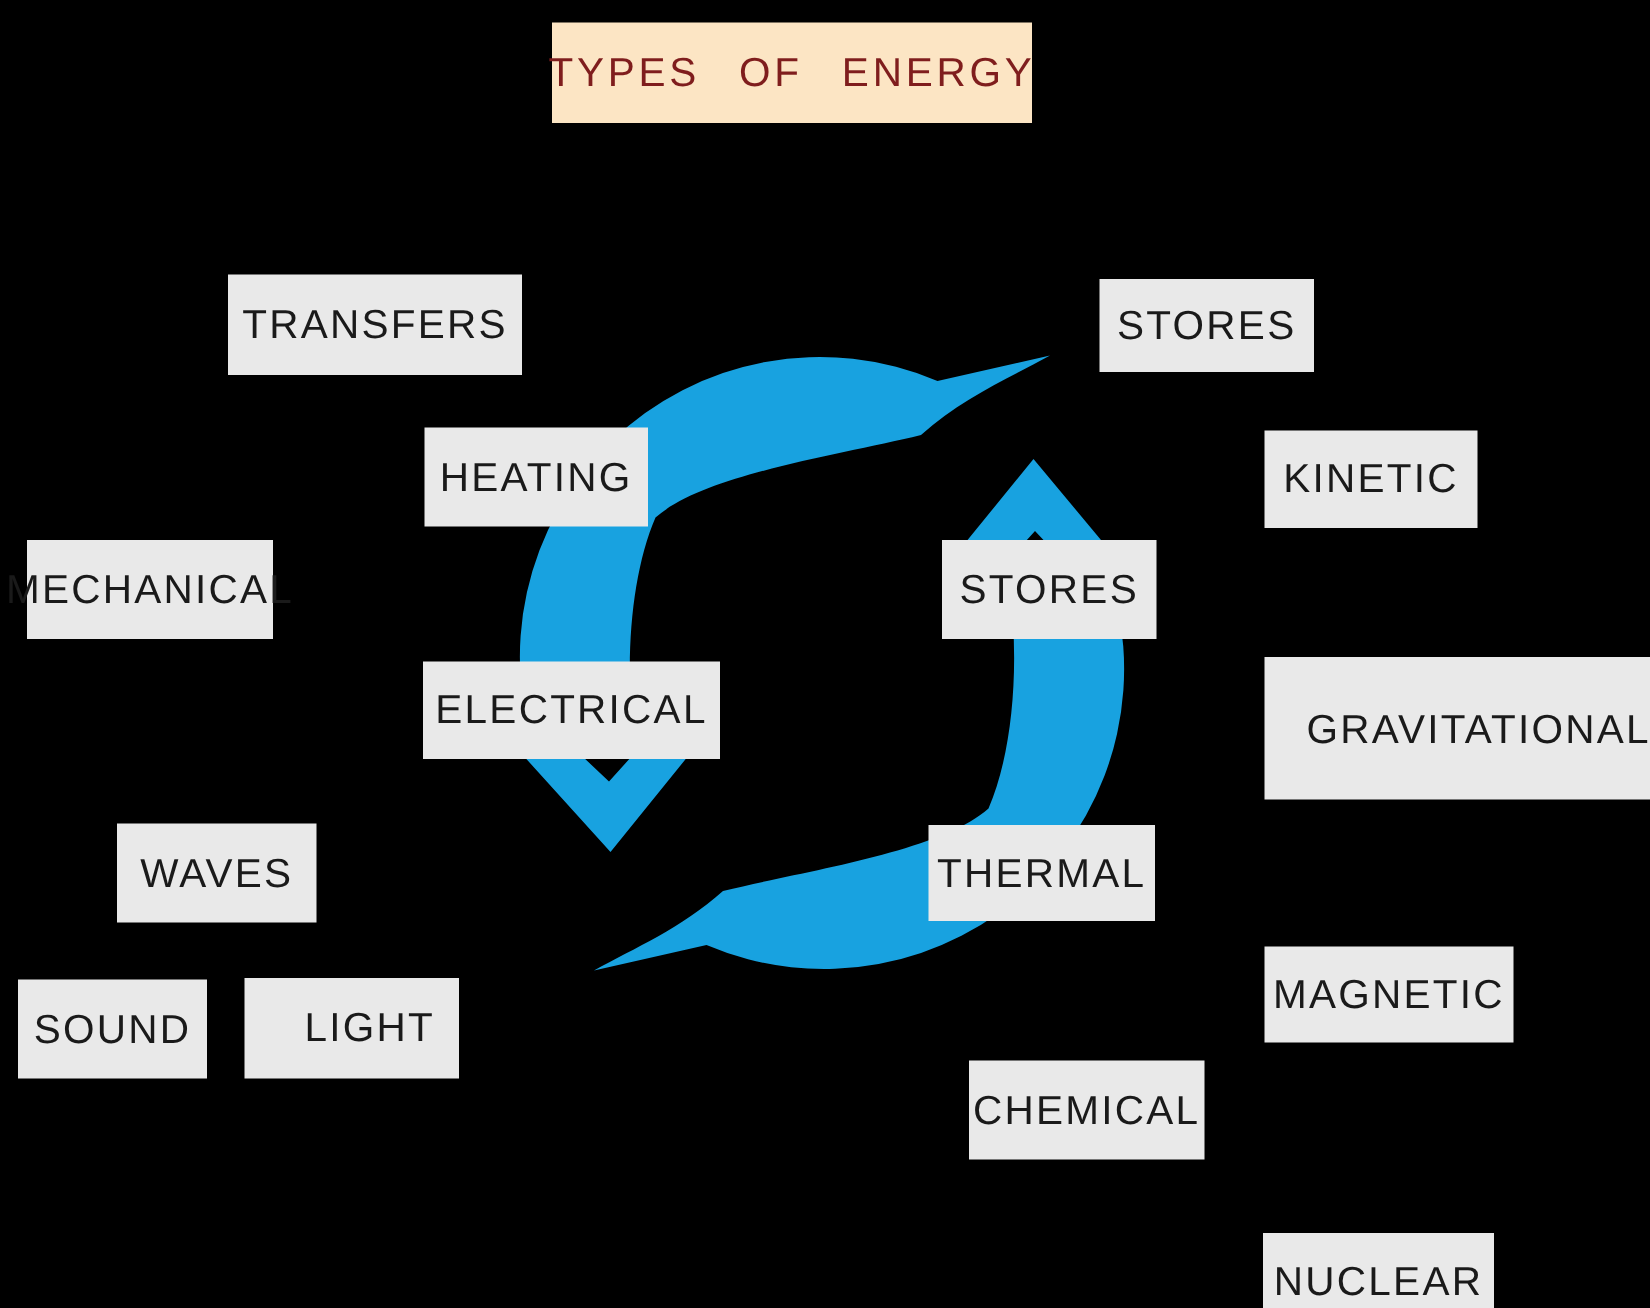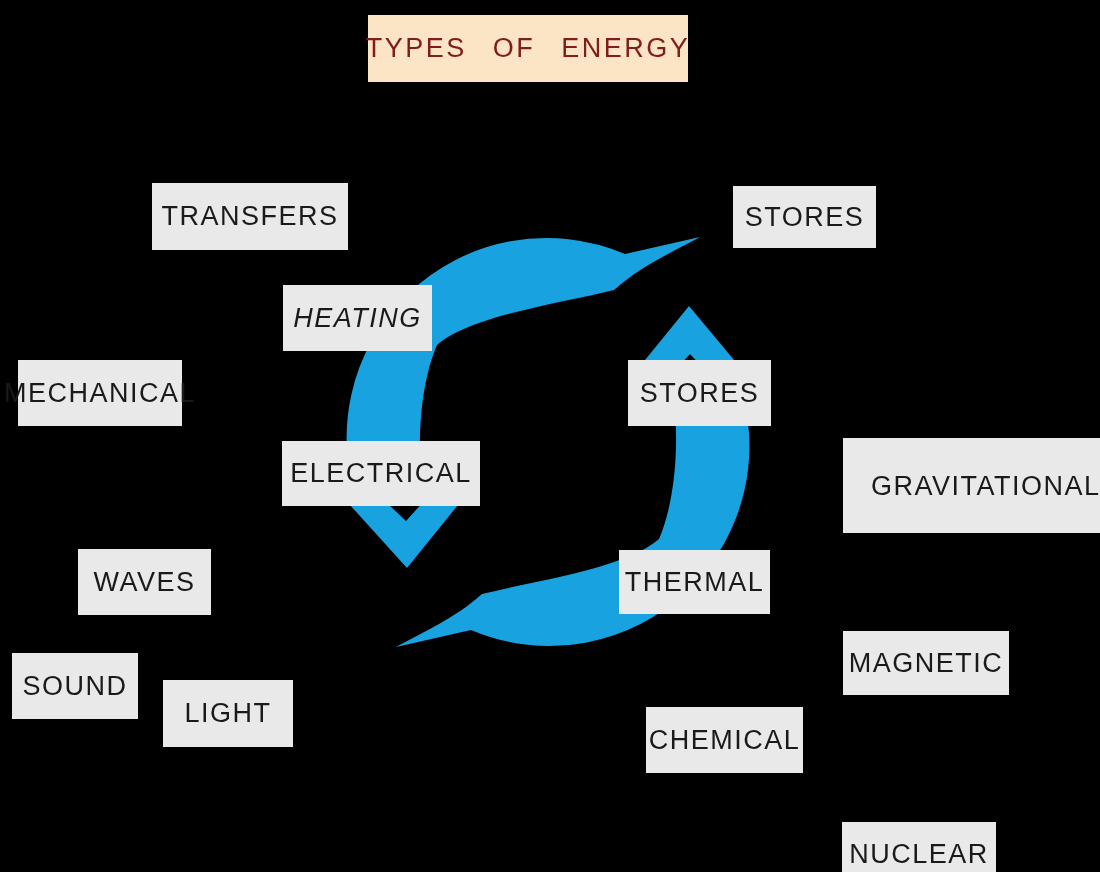--- a/index.html
+++ b/index.html
@@ -28,31 +28,31 @@
     white-space:nowrap;
   }
   .two-line{
     flex-direction:column;align-items:flex-start;justify-content:center;
     padding-left:28px;line-height:40px;
   }
   
   .b-title      {left:368px;top:15px; width:320px;height:67px;}
   .b-transfers  {left:152px;top:183px;width:196px;height:67px;}
   .b-stores     {left:733px;top:186px;width:143px;height:62px;}
-  .b-heating    {left:283px;top:285px;width:149px;height:66px;font-style:italic;}
+  .b-heating    {left:283px;top:285px;width:149px;height:66px;}
   .b-kinetic    {left:843px;top:287px;width:142px;height:65px;}
   .b-mechanical {left:18px; top:360px;width:164px;height:66px;}
   .b-elastic    {left:628px;top:360px;width:143px;height:66px;}
   .b-grav       {left:843px;top:438px;width:249px;height:95px;}
   .b-electrical {left:282px;top:441px;width:198px;height:65px;}
   .b-waves      {left:78px; top:549px;width:133px;height:66px;}
   .b-thermal    {left:619px;top:550px;width:151px;height:64px;}
   .b-magnetic   {left:843px;top:631px;width:166px;height:64px;}
   .b-sound      {left:12px; top:653px;width:126px;height:66px;}
-  .b-light      {left:163px;top:680px;width:130px;height:67px;}
+  .b-light      {left:163px;top:652px;width:119px;height:67px;padding-left:24px;}
   .b-chemical   {left:646px;top:707px;width:157px;height:66px;}
   .b-nuclear    {left:842px;top:787px;width:154px;height:65px;margin-top:35px;}
 </style>
 </head>
 <body>
 
 <div id="stage">
 
   <svg id="cycle-svg" width="1100" height="872" viewBox="0 0 1100 872">
 
@@ -80,20 +80,21 @@
   <div class="box b-transfers">TRANSFERS</div>
   <div class="box b-stores">STORES</div>
 
   <div class="box b-heating">HEATING</div>
   <div class="box b-mechanical">MECHANICAL</div>
   <div class="box b-electrical">ELECTRICAL</div>
   <div class="box b-waves">WAVES</div>
   <div class="box b-sound">SOUND</div>
   <div class="box b-light">LIGHT</div>
 
+  <div class="box b-kinetic">KINETIC</div>
   <div class="box b-elastic">STORES</div>
   <div class="box b-grav two-line">
     <span>GRAVITATIONAL</span>
   </div>
   <div class="box b-thermal">THERMAL</div>
   <div class="box b-magnetic">MAGNETIC</div>
   <div class="box b-chemical">CHEMICAL</div>
   <div class="box b-nuclear">NUCLEAR</div>
 
 </div>

